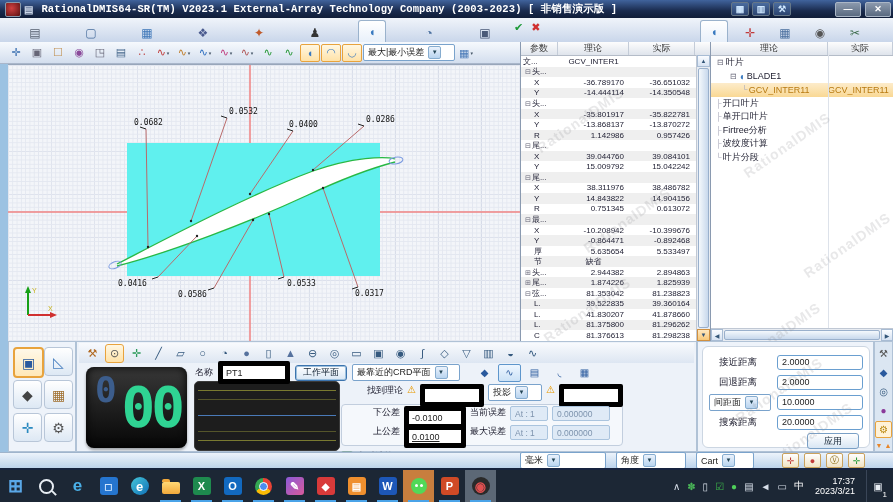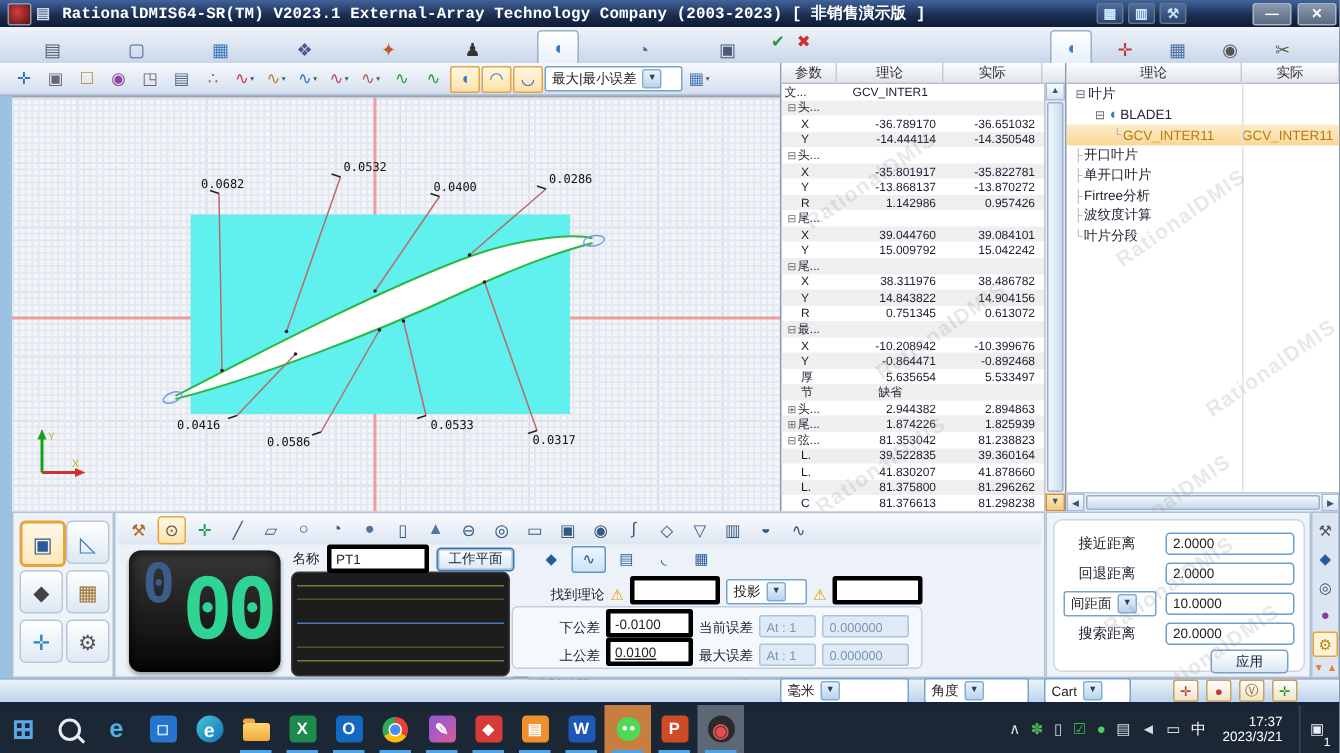--- a/index.html
+++ b/index.html
@@ -106,31 +106,31 @@
   .gicon.sel{border:1px solid #e8a33d;background:linear-gradient(#fff7e2,#ffe2a8);}
   .counter{position:absolute;left:9px;top:25px;width:101px;height:81px;border-radius:8px;
     background:linear-gradient(#383838,#060606);box-shadow:inset 0 0 8px #000,0 2px 3px rgba(0,0,0,.35);}
   .counter .d1{position:absolute;left:9px;top:2px;font:bold 36px "DejaVu Sans Mono",monospace;color:#3c5d8c;}
   .counter .d2{position:absolute;right:6px;top:10px;font:bold 56px "DejaVu Sans Mono",monospace;
     color:#2fd493;letter-spacing:-4px;line-height:60px;}
   .tolgraph{position:absolute;left:117px;top:39px;width:144px;height:68px;background:#1d1d1d;
     border-radius:5px;border:1px solid #3a3a3a;overflow:hidden;}
   .tline{position:absolute;left:3px;right:3px;height:1px;}
   .namerow{position:absolute;left:118px;top:22px;height:17px;display:flex;align-items:center;gap:5px;font-size:9px;color:#223;}
-  .input{background:#fff;border:3px solid #000000;border-radius:2px;height:13px;font-size:9px;
+  .input{background:#fff;border:5px solid #000000;border-radius:2px;height:13px;font-size:9px;
     font-family:"Liberation Sans",sans-serif;padding:0 3px;color:#222;box-sizing:content-box;}
   .btn{border:1px solid #7aa0c6;border-radius:3px;background:linear-gradient(#ffffff,#d8e6f4);
     font-size:9px;height:16px;padding:0 7px;color:#123;font-family:"Liberation Sans",sans-serif;}
   .btn.primary{border:1px solid #3c74ae;box-shadow:0 0 0 1px #9cc0de inset;}
   .minitabs{display:flex;gap:2px;margin-left:8px;}
   .mtab{width:21px;height:16px;display:flex;align-items:center;justify-content:center;font-size:10px;
     border:1px solid transparent;border-radius:2px;color:#2f5e95;}
   .mtab.sel{border:1px solid #5e96cc;background:linear-gradient(#eef6ff,#cce2f6);}
   .fields{position:absolute;left:264px;top:42px;font-size:9px;color:#223;}
-  .frow{display:flex;align-items:flex-end;gap:4px;height:19px;padding-left:26px;}
+  .frow{display:flex;align-items:flex-start;gap:4px;height:19px;padding-left:26px;}
   .warn{color:#e89a00;font-size:10px;}
   .dis{background:#dfeaf6;border:1px solid #aac4de;border-radius:2px;height:13px;font-size:8.5px;
     color:#7d93ad;display:inline-flex;align-items:center;padding:0 4px;}
   .tolbox{border:1px solid #c2cede;border-radius:4px;background:#f5f8fc;padding:1px 5px;margin-top:1px;}
   .ckrow{display:flex;align-items:center;gap:4px;height:17px;margin-top:2px;}
   .ckbox{width:10px;height:10px;border:1px solid #8aa;background:#fff;border-radius:2px;
     color:#1d9a38;font-size:9px;line-height:9px;text-align:center;}
   .ckicons{margin-left:96px;display:flex;gap:12px;font-size:11px;}
   .distpanel{position:absolute;top:341px;left:697px;width:177px;height:111px;background:#eef3fa;
     border:1px solid #b0c2d6;box-sizing:border-box;}
@@ -573,20 +573,24 @@
         <span class="tline" style="top: 17px; background: rgb(85, 85, 42);"></span>
         <span class="tline" style="top: 33px; background: rgb(74, 122, 184);"></span>
         <span class="tline" style="top: 49px; background: rgb(85, 85, 42);"></span>
         <span class="tline" style="top: 58px; background: rgb(122, 122, 48);"></span>
       </div>
 
     <div class="namerow">
       <span>名称</span>
       <input class="input" style="width: 56px;" value="PT1">
       <button class="btn primary">工作平面</button>
+      <span class="combo" style="width:102px">
+        <span>最靠近的CRD平面</span>
+        <span class="arr">▼</span>
+      </span>
       <span class="minitabs" id="feature-tabs">
           <span class="mtab" style="color: rgb(42, 90, 158);">◆</span>
           <span class="mtab sel" style="color: rgb(42, 90, 158);">∿</span>
           <span class="mtab" style="color: rgb(42, 90, 158);">▤</span>
           <span class="mtab" style="color: rgb(42, 90, 158);">◟</span>
           <span class="mtab" style="color: rgb(42, 90, 158);">▦</span>
         </span>
     </div>
 
     <div class="fields">

